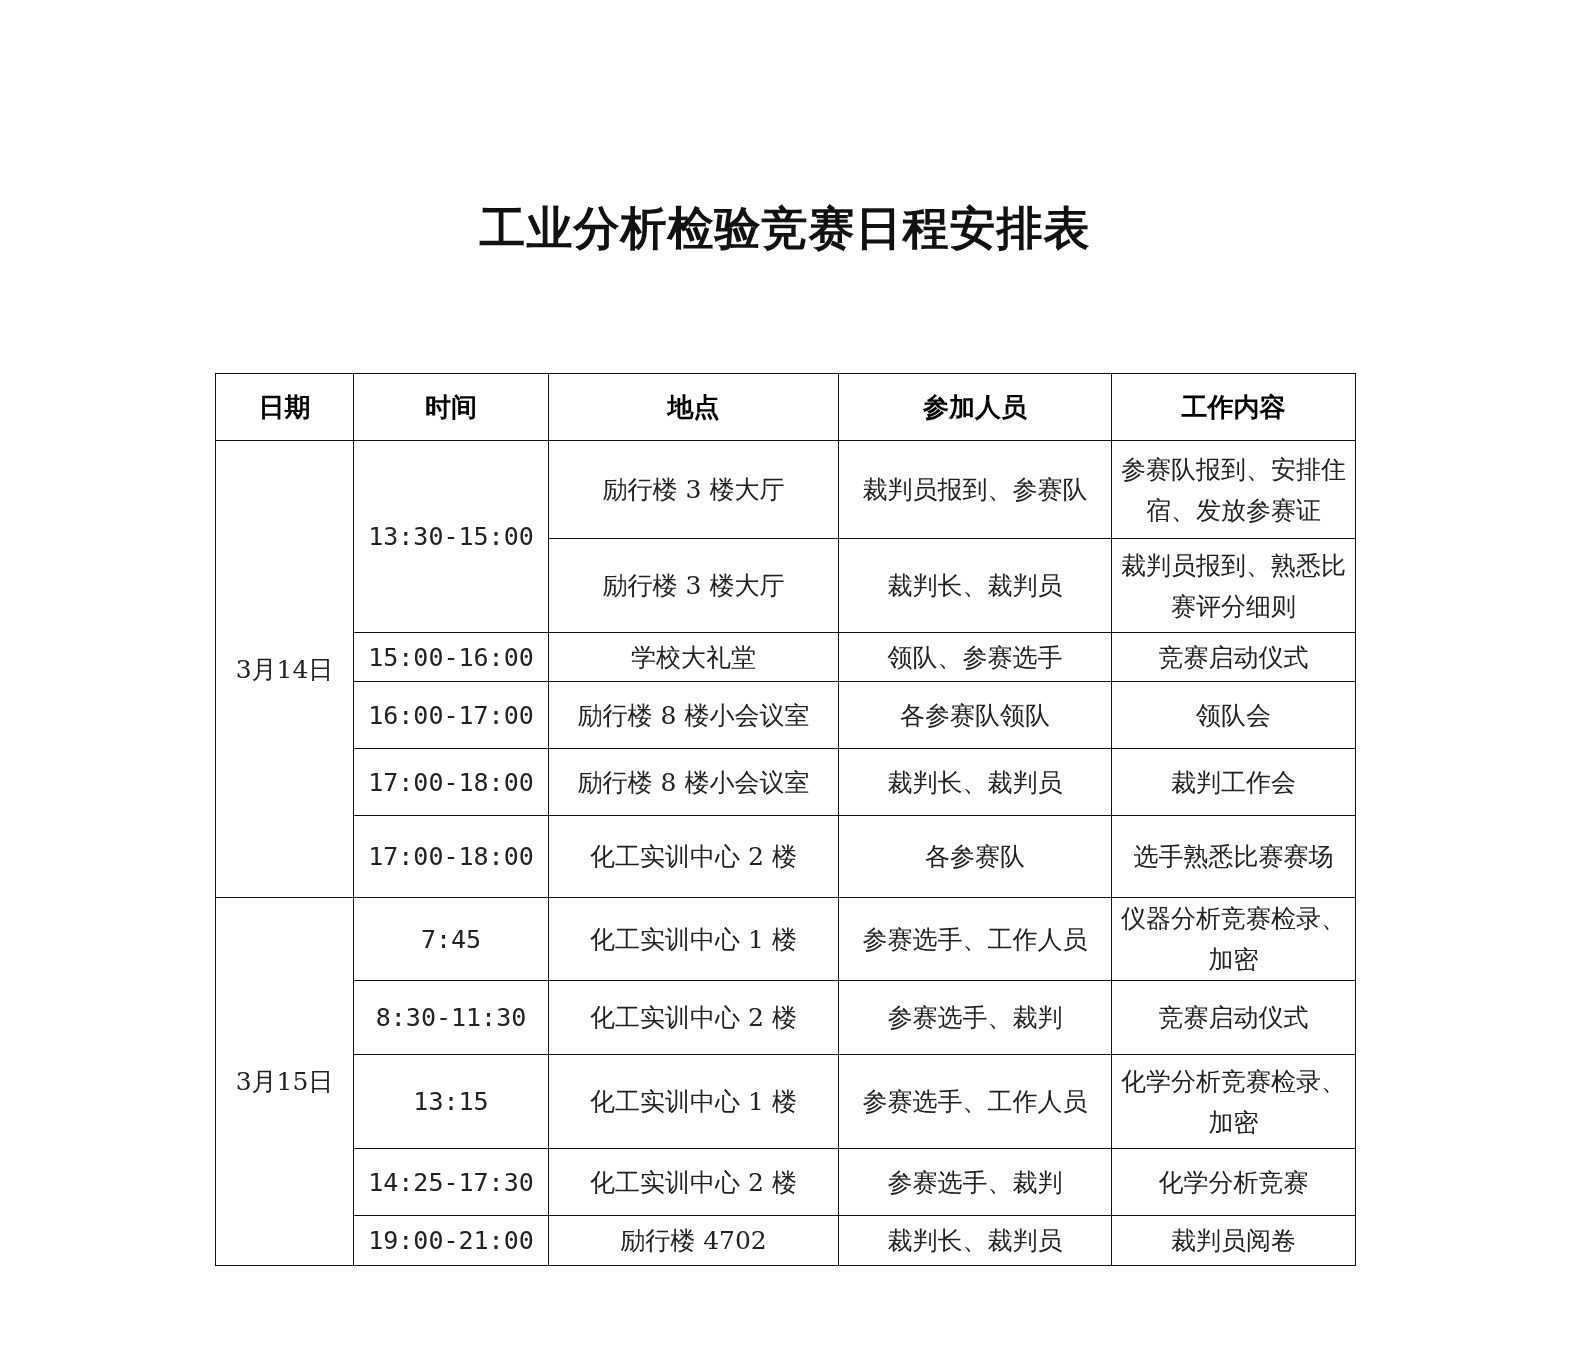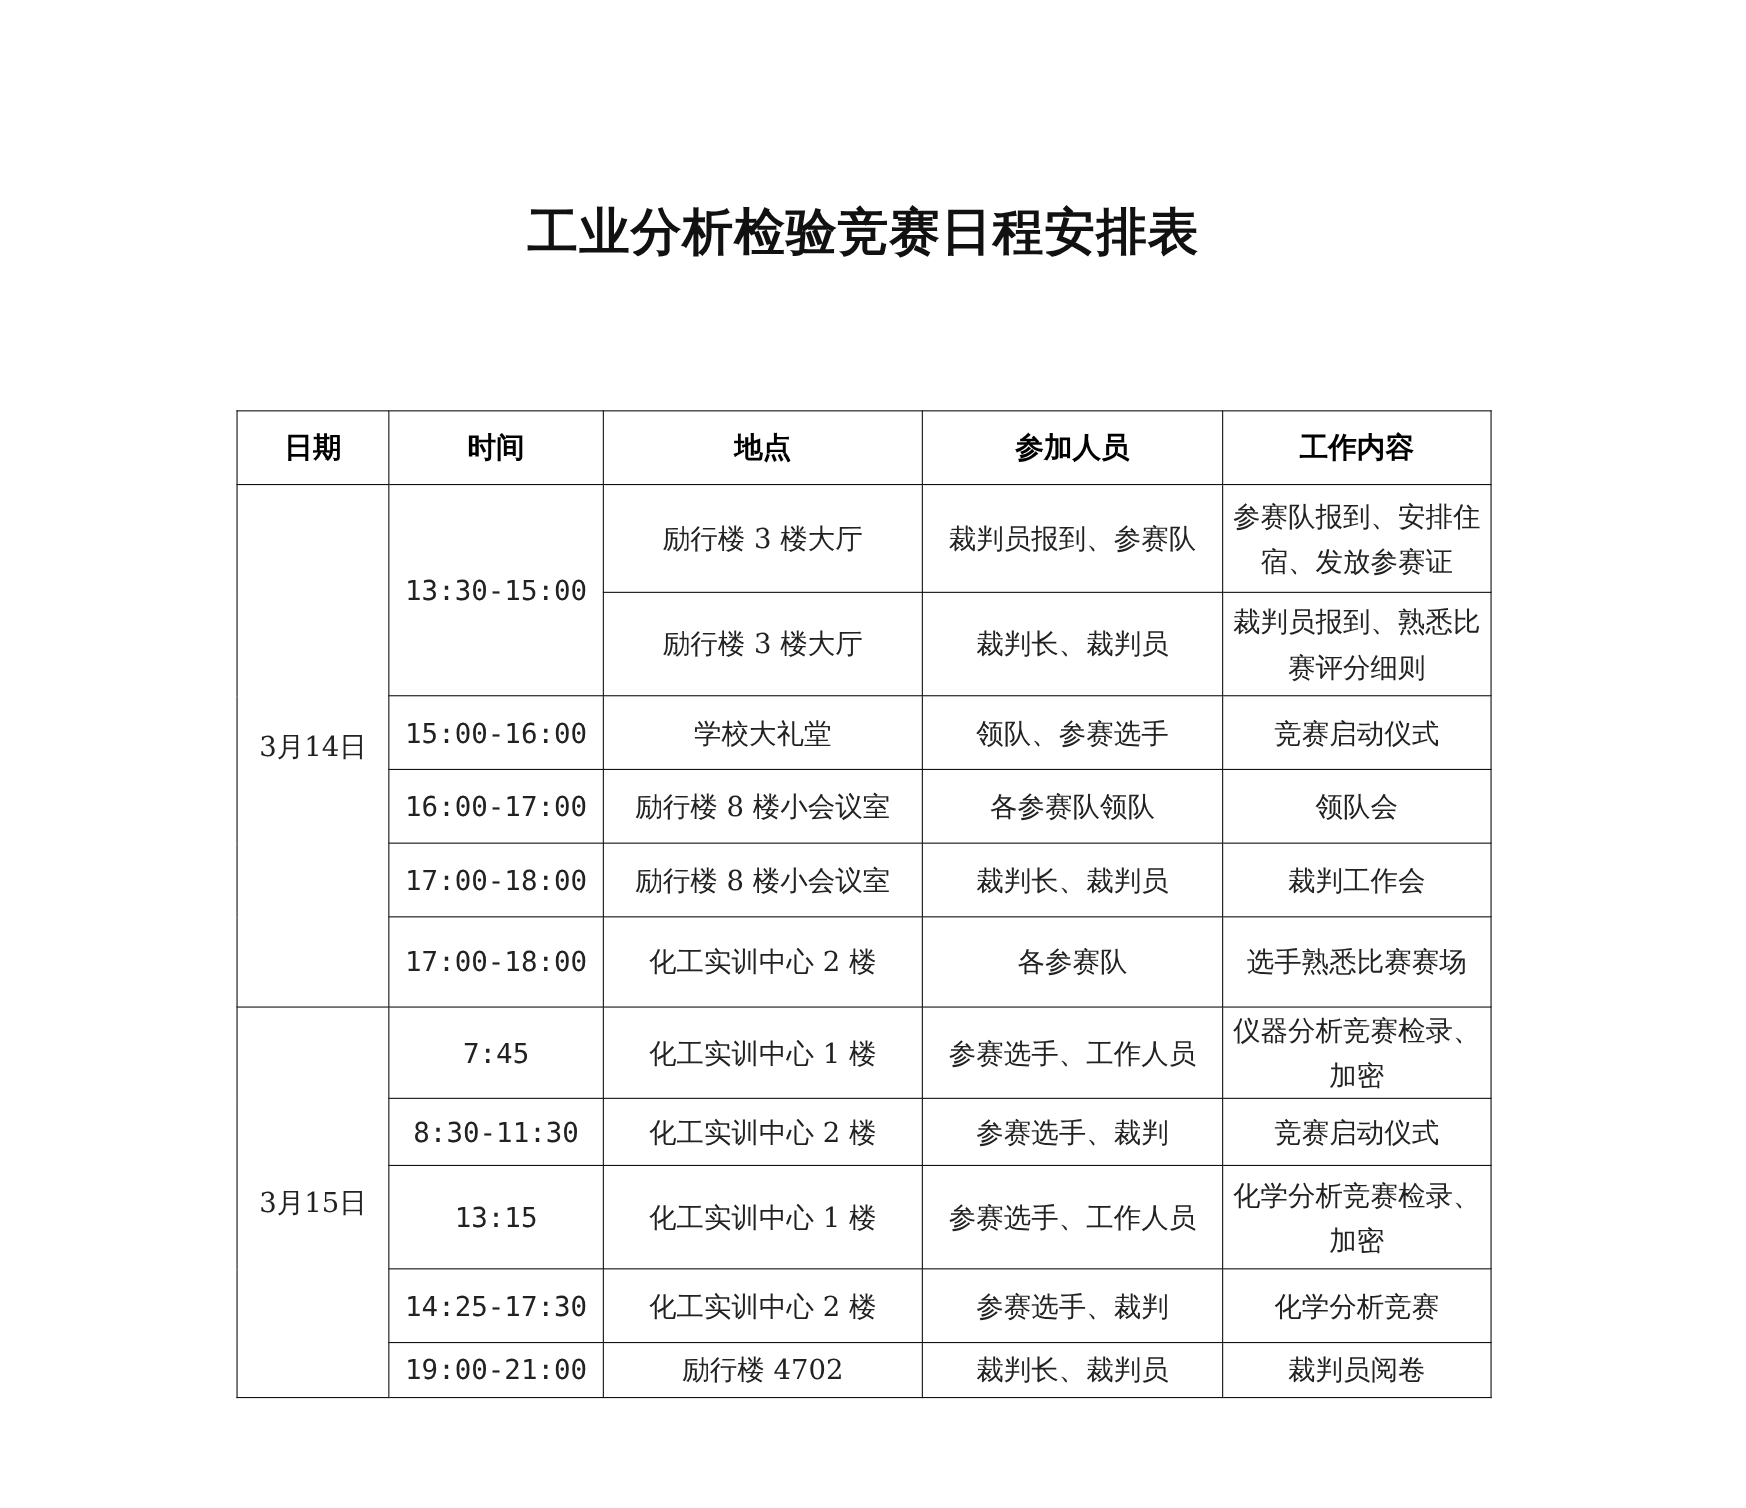--- a/index.html
+++ b/index.html
@@ -1,18 +1,18 @@
 <!DOCTYPE html>
 <html><head>
 <meta charset="utf-8">
 <style>
   html, body { margin: 0; padding: 0; background: #ffffff; }
   body { width: 1587px; height: 1371px; position: relative; overflow: hidden;
          font-family: "DejaVu Serif", "Liberation Serif", serif; color: #111; }
-  .title { position: absolute; left: 0; width: 1570px; top: 180px; text-align: center;
+  .title { position: absolute; left: 0; width: 1570px; top: 198px; text-align: center;
            font-size: 46px; font-weight: bold; letter-spacing: 1px; color: #111; }
   table.sched { position: absolute; left: 215px; top: 373px; border-collapse: collapse;
                 table-layout: fixed; width: 1140px; }
   table.sched td, table.sched th { border: 1.5px solid #111; text-align: center; vertical-align: middle;
                 padding: 0 6px; font-size: 25px; line-height: 41px; color: #222; font-weight: normal; }
   table.sched th { font-weight: bold; font-size: 26px; color: #000000; }
   .num { font-family: "DejaVu Sans Mono", "Liberation Mono", monospace; font-size: 24px; }
 </style>
 </head>
 <body>
@@ -41,21 +41,21 @@
     <td rowspan="2" class="num">13:30-15:00</td>
     <td>励行楼 3 楼大厅</td>
     <td>裁判员报到、参赛队</td>
     <td>参赛队报到、安排住宿、发放参赛证</td>
   </tr>
   <tr style="height:94px">
     <td>励行楼 3 楼大厅</td>
     <td>裁判长、裁判员</td>
     <td>裁判员报到、熟悉比赛评分细则</td>
   </tr>
-  <tr style="height:67px">
+  <tr style="height:49px">
     <td class="num">15:00-16:00</td>
     <td>学校大礼堂</td>
     <td>领队、参赛选手</td>
     <td>竞赛启动仪式</td>
   </tr>
   <tr style="height:67px">
     <td class="num">16:00-17:00</td>
     <td>励行楼 8 楼小会议室</td>
     <td>各参赛队领队</td>
     <td>领队会</td>
@@ -73,21 +73,21 @@
     <td>选手熟悉比赛赛场</td>
   </tr>
 
   <tr style="height:83px">
     <td rowspan="5">3月15日</td>
     <td class="num">7:45</td>
     <td>化工实训中心 1 楼</td>
     <td>参赛选手、工作人员</td>
     <td>仪器分析竞赛检录、加密</td>
   </tr>
-  <tr style="height:61px">
+  <tr style="height:74px">
     <td class="num">8:30-11:30</td>
     <td>化工实训中心 2 楼</td>
     <td>参赛选手、裁判</td>
     <td>竞赛启动仪式</td>
   </tr>
   <tr style="height:94px">
     <td class="num">13:15</td>
     <td>化工实训中心 1 楼</td>
     <td>参赛选手、工作人员</td>
     <td>化学分析竞赛检录、加密</td>

